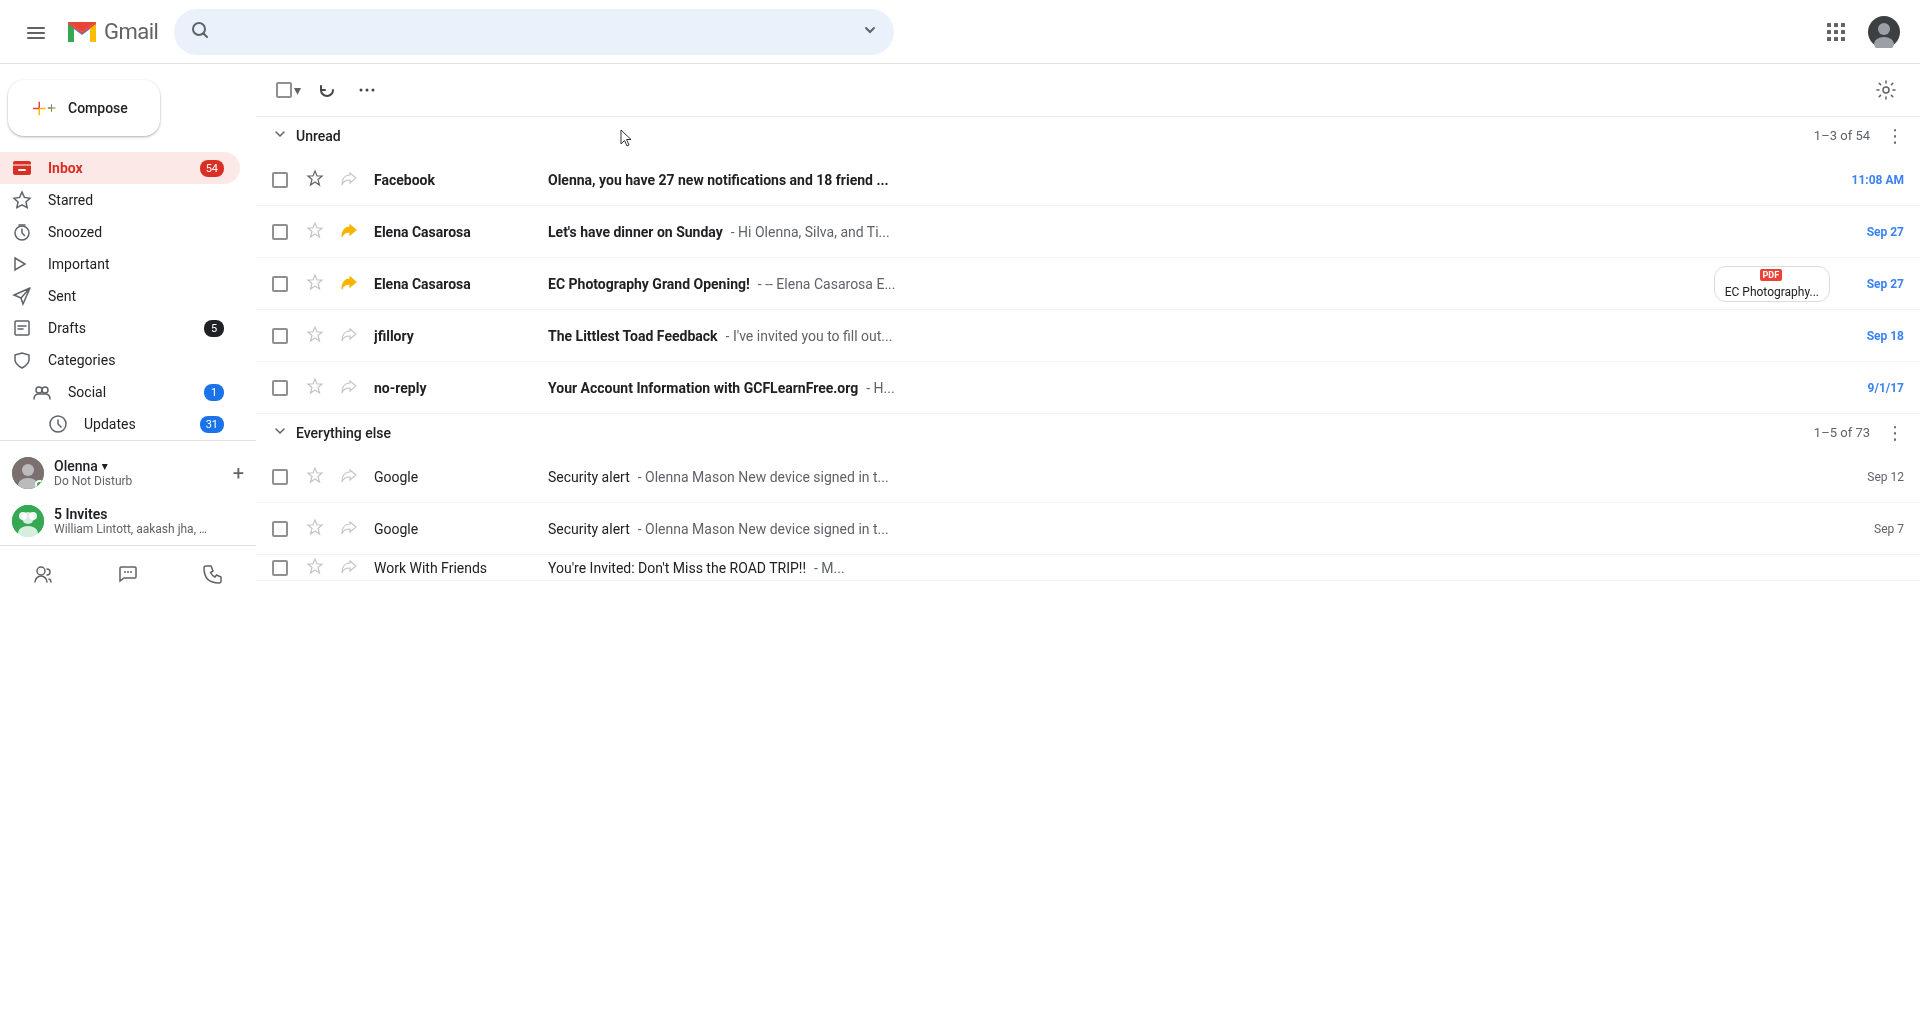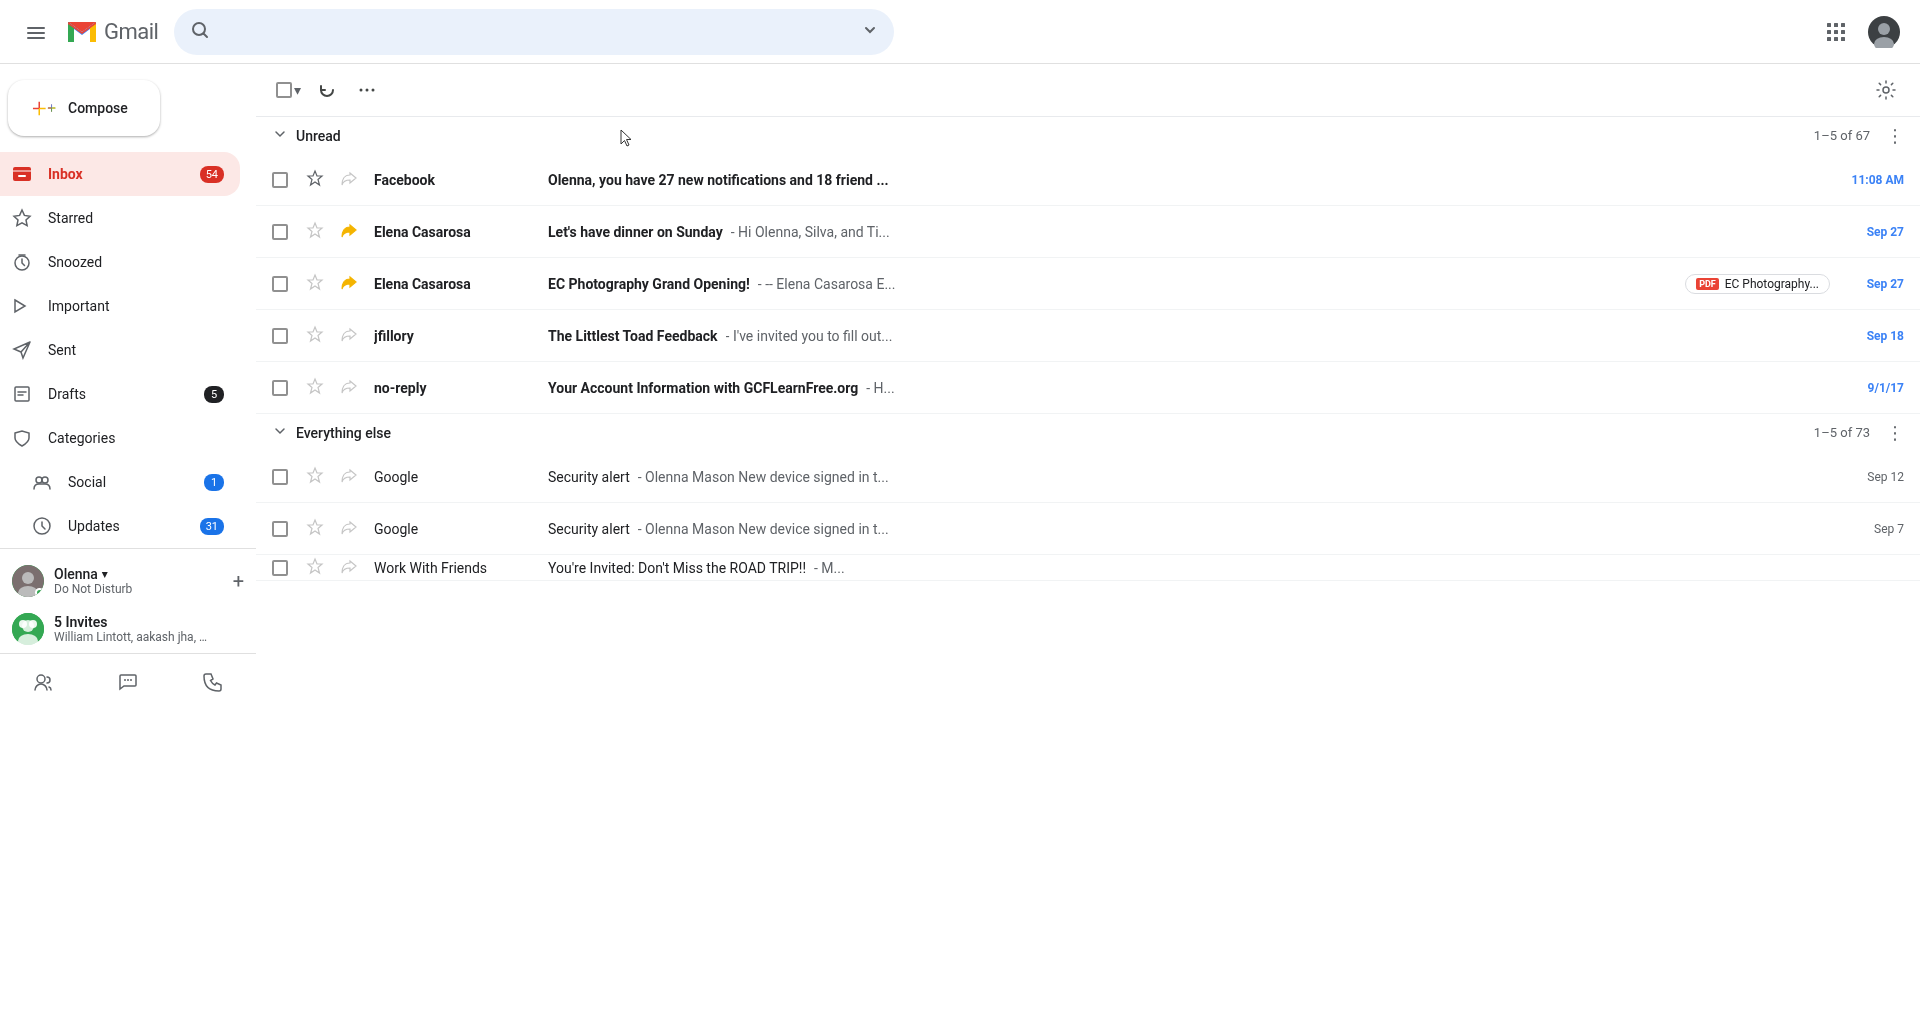--- a/index.html
+++ b/index.html
@@ -19,21 +19,21 @@
     .topbar-right { margin-left: auto; display: flex; align-items: center; gap: 8px; }
     .topbar-icon { width: 40px; height: 40px; display: flex; align-items: center; justify-content: center; border-radius: 50%; cursor: pointer; color: #5f6368; font-size: 20px; }
 
     
     .main { display: flex; flex: 1; overflow: hidden; }
 
     
     .sidebar { width: 256px; flex-shrink: 0; padding-top: 8px; overflow-y: auto; border-right: none; }
     .compose-btn { display: flex; align-items: center; gap: 12px; margin: 8px 16px 16px 8px; padding: 16px 24px; background: #fff; border-radius: 16px; box-shadow: 0 1px 3px rgba(0,0,0,0.2), 0 1px 2px rgba(0,0,0,0.14); cursor: pointer; font-size: 14px; font-weight: 500; color: #202124; width: 152px; }
 
-    .nav-item { display: flex; align-items: center; height: 44px; padding: 0 16px 0 12px; border-radius: 0 16px 16px 0; cursor: pointer; margin-right: 16px; gap: 16px; font-size: 14px; color: #202124; position: relative; }
+    .nav-item { display: flex; align-items: center; height: 32px; padding: 0 16px 0 12px; border-radius: 0 16px 16px 0; cursor: pointer; margin-right: 16px; gap: 16px; font-size: 14px; color: #202124; position: relative; }
     .nav-item.active { background: #fce8e6; font-weight: 700; }
     .nav-item.active .nav-label { color: #d93025; }
     .nav-icon { width: 20px; height: 20px; display: flex; align-items: center; justify-content: center; color: #444746; flex-shrink: 0; }
     .nav-icon.active { color: #d93025; }
     .nav-label { flex: 1; }
     .nav-badge { background: #d93025; color: white; font-size: 11px; font-weight: 400; padding: 2px 6px; border-radius: 8px; min-width: 20px; text-align: center; }
     .user-item { display: flex; align-items: center; gap: 10px; padding: 8px 12px; cursor: pointer; }
     .user-avatar { width: 32px; height: 32px; border-radius: 50%; background: #34a853; display: flex; align-items: center; justify-content: center; overflow: hidden; position: relative; }
     .user-info { flex: 1; }
     .user-name { font-size: 14px; font-weight: 500; color: #202124; display: flex; align-items: center; gap: 4px; }
@@ -74,21 +74,21 @@
     .email-row.unread .email-sender { font-weight: 700; }
     .email-row.unread .email-subject { font-weight: 700; }
     .email-checkbox { width: 20px; flex-shrink: 0; }
     .email-star { width: 20px; flex-shrink: 0; color: #c5c5c5; font-size: 18px; cursor: pointer; }
     .email-forward { width: 20px; flex-shrink: 0; color: #c5c5c5; font-size: 16px; cursor: pointer; }
     .email-forward.has-attachment { color: #f4b400; }
     .email-sender { width: 160px; flex-shrink: 0; font-size: 14px; color: #202124; white-space: nowrap; overflow: hidden; text-overflow: ellipsis; }
     .email-content { flex: 1; display: flex; align-items: center; gap: 8px; overflow: hidden; }
     .email-subject { font-size: 14px; color: #202124; white-space: nowrap; }
     .email-preview { font-size: 14px; color: #5f6368; white-space: nowrap; overflow: hidden; text-overflow: ellipsis; flex: 1; }
-    .email-attachment-chip { display: inline-flex; align-items: center; gap: 4px; background: #fff; border: 1px solid #dadce0; border-radius: 12px; padding: 2px 10px; font-size: 12px; color: #202124; flex-shrink: 0; }
+    .email-attachment-chip { display: inline-flex; align-items: center; gap: 4px; background: #fff; border: 1px solid #dadce0; border-radius: 12px; padding: 2px 10px; font-size: 12px; color: #202124; flex-shrink: 0; flex-direction: column; }
     .pdf-icon { background: #ea4335; color: white; font-size: 9px; font-weight: 700; padding: 1px 3px; border-radius: 2px; margin-right: 2px; }
     .email-date { width: 60px; flex-shrink: 0; text-align: right; font-size: 12px; color: #5f6368; white-space: nowrap; }
     .email-row.unread .email-date { font-weight: 700; color: #3b82f6; }
     .checkbox-el { width: 16px; height: 16px; border: 2px solid #909090; border-radius: 2px; cursor: pointer; }
 
     
     .email-list::-webkit-scrollbar { width: 6px; }
     .email-list::-webkit-scrollbar-thumb { background: #dadce0; border-radius: 3px; }
 
     
@@ -264,21 +264,21 @@
         <svg width="20" height="20" viewBox="0 0 20 20" fill="none">
           <circle cx="7" cy="8" r="3" stroke="#5f6368" stroke-width="1.5" fill="none"></circle>
           <circle cx="13" cy="8" r="3" stroke="#5f6368" stroke-width="1.5" fill="none"></circle>
           <path d="M2 17c0-3 2-5 5-5h6c3 0 5 2 5 5" stroke="#5f6368" stroke-width="1.5" stroke-linecap="round" fill="none"></path>
         </svg>
       </span>
       <span class="nav-label">Social</span>
       <span class="nav-badge" style="background:#1a73e8;">1</span>
     </div>
 
-    <div class="nav-item" style="padding-left:32px;gap:16px;">
+    <div class="nav-item" style="padding-left:48px;gap:16px;">
       <span class="nav-icon">
         <svg width="20" height="20" viewBox="0 0 20 20" fill="none">
           <circle cx="10" cy="10" r="8" stroke="#5f6368" stroke-width="1.5" fill="none"></circle>
           <path d="M10 6v4l3 3" stroke="#5f6368" stroke-width="1.5" stroke-linecap="round"></path>
         </svg>
       </span>
       <span class="nav-label">Updates</span>
       <span class="nav-badge" style="background:#1a73e8;">31</span>
     </div>
 
@@ -378,21 +378,21 @@
 
     <div class="email-list">
 
       <div class="section-header">
         <span class="section-toggle">
           <svg width="16" height="16" viewBox="0 0 16 16" fill="none">
             <path d="M4 6L8 10L12 6" stroke="#5f6368" stroke-width="1.5" stroke-linecap="round"></path>
           </svg>
         </span>
         <span class="section-title">Unread</span>
-        <span class="section-count">1–5 of 67</span>
+        <span class="section-count">1–3 of 54</span>
         <span class="section-more">⋮</span>
       </div>
 
       <div class="email-row unread">
         <div class="email-checkbox">
             <div class="checkbox-el"></div>
           </div>
         <div class="email-star">
           <svg width="18" height="18" viewBox="0 0 18 18" fill="none">
               <path d="M9 2L11 7H16L12 10.5L13.5 16L9 13L4.5 16L6 10.5L2 7H7Z" stroke="#5f6368" stroke-width="1.2" fill="none"></path>

